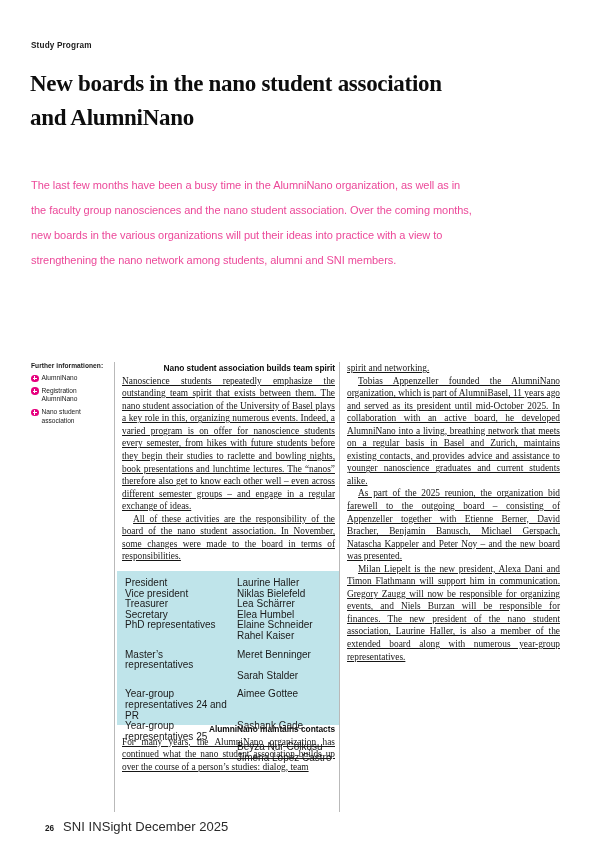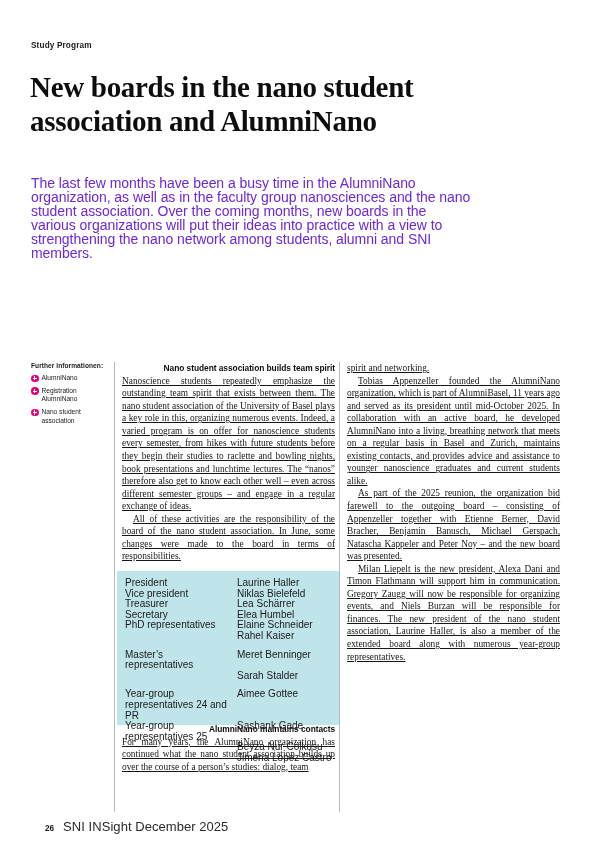--- a/index.html
+++ b/index.html
@@ -38,36 +38,36 @@
   }
 
   
   .headline {
     position: absolute;
     left: 30px;
     top: 52px;
     width: 430px;
     font-family: "Liberation Serif", serif;
     font-weight: bold;
-    font-size: 29px;
+    font-size: 23px;
     line-height: 33.5px;
     letter-spacing: -0.3px;
     color: #0d0d0d;
   }
 
   
   .lead {
     position: absolute;
     left: 31px;
     top: 162px;
     width: 441px;
     font-family: "Liberation Sans", sans-serif;
-    font-size: 14px;
-    line-height: 14px;
-    color: #6d28d9;
+    font-size: 11px;
+    line-height: 25px;
+    color: #ec4899;
     letter-spacing: -0.05px;
   }
 
   
   .rule {
     position: absolute;
     width: 1px;
     background: #b9b9b9;
   }
   .rule-1 { left: 114px; top: 362px; height: 450px; }
@@ -230,21 +230,21 @@
 
     <div class="side-link">
       <span class="plus-icon"></span>
       <span class="side-link-label">Nano student association</span>
     </div>
   </div>
 
   <div class="col col-mid">
     <div class="sub-head">Nano student association builds team spirit</div>
     <p>Nanoscience students repeatedly emphasize the outstanding team spirit that exists between them. The nano student association of the University of Basel plays a key role in this, organizing numerous events. Indeed, a varied program is on offer for nanoscience students every semester, from hikes with future students before they begin their studies to raclette and bowling nights, book presentations and lunchtime lectures. The “nanos” therefore also get to know each other well – even across different semester groups – and engage in a regular exchange of ideas.</p>
-    <p class="indent">All of these activities are the responsibility of the board of the nano student association. In June, some changes were made to the board in terms of responsibilities.</p>
+    <p class="indent">All of these activities are the responsibility of the board of the nano student association. In November, some changes were made to the board in terms of responsibilities.</p>
 
     <div style="height:160px"></div>
 
     <div class="sub-head">AlumniNano maintains contacts</div>
     <p>For many years, the AlumniNano organization has continued what the nano student association builds up over the course of a person’s studies: dialog, team</p>
   </div>
 
   <div class="board-block" style="background: rgb(191, 228, 234);">
     <table class="board-table">
       <tbody>

